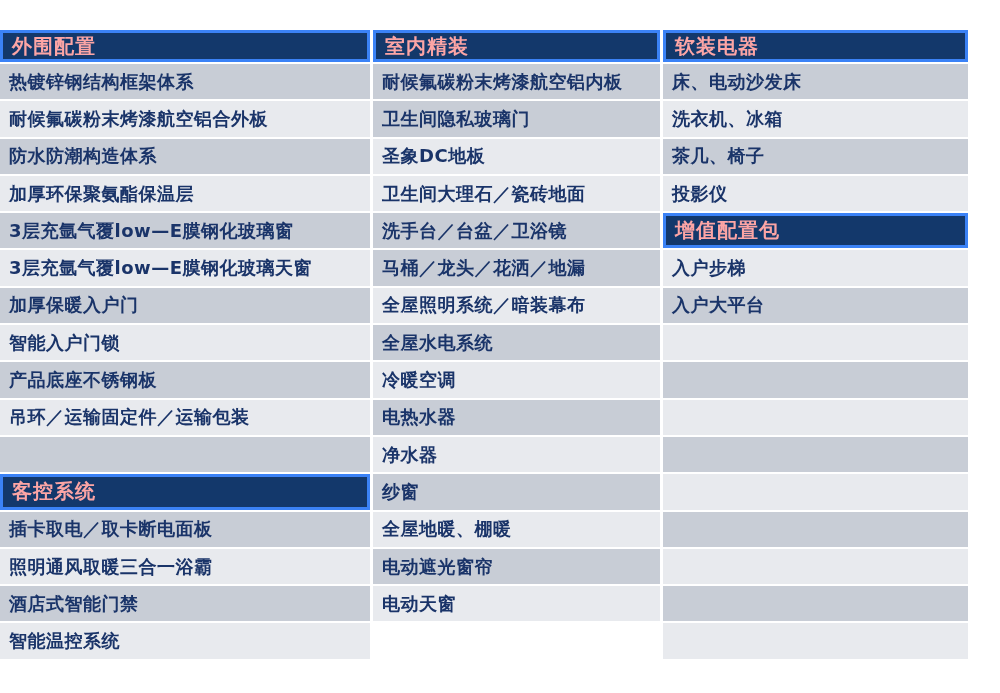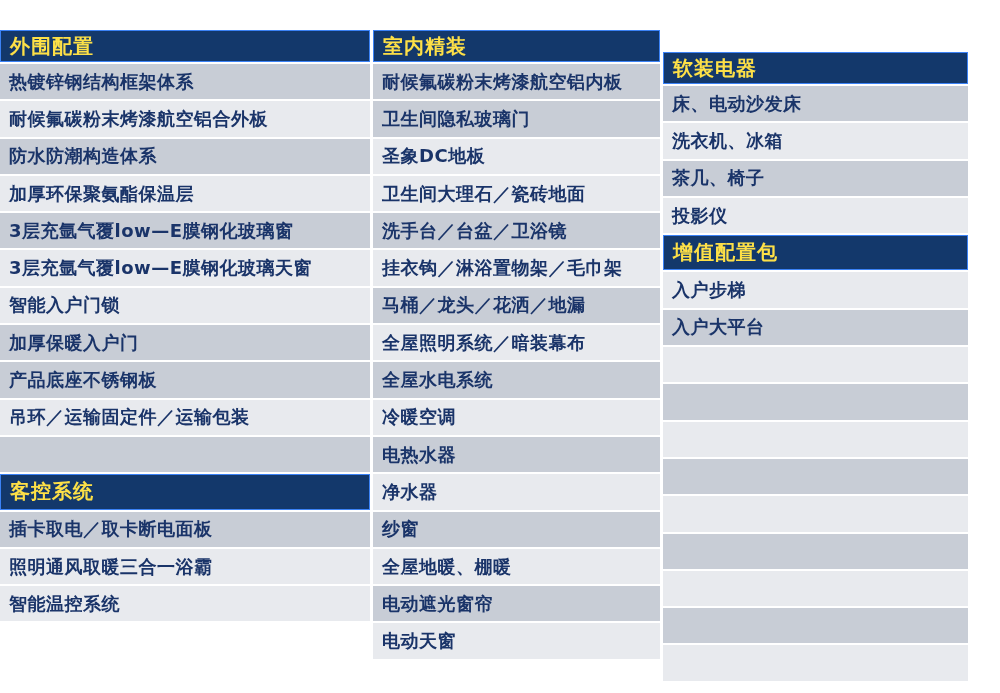--- a/index.html
+++ b/index.html
@@ -24,33 +24,33 @@
     gap: 3px;
   }
   .col {
     display: grid;
     grid-template-rows: 32px repeat(16, 35.3px);
     row-gap: 2px;
     flex: none;
   }
   .col-0 { width: 370px; }
   .col-1 { width: 287px; }
-  .col-2 { width: 305px; margin-top: 22px; }
+  .col-2 { width: 305px; }
   .cell {
     display: flex;
     align-items: center;
     padding: 0 9px;
     box-sizing: border-box;
     overflow: hidden;
     white-space: nowrap;
   }
   .cell.header {
     background: #13386b;
-    border: 1px solid #3b82f6;
-    color: #fde047;
+    border: 3px solid #3b82f6;
+    color: #fca5a5;
     font-weight: bold;
     font-size: 20px;
     letter-spacing: 1px;
   }
   .cell.item {
     color: #1a3469;
     font-weight: bold;
     font-size: 18px;
     letter-spacing: 0.5px;
   }
@@ -77,41 +77,44 @@
         </div>
         <div class="cell item even">
           <span>加厚环保聚氨酯保温层</span>
         </div>
         <div class="cell item odd">
           <span>3层充氩气覆low—E膜钢化玻璃窗</span>
         </div>
         <div class="cell item even">
           <span>3层充氩气覆low—E膜钢化玻璃天窗</span>
         </div>
+        <div class="cell item odd">
+          <span>加厚保暖入户门</span>
+        </div>
         <div class="cell item even">
           <span>智能入户门锁</span>
         </div>
         <div class="cell item odd">
-          <span>加厚保暖入户门</span>
-        </div>
-        <div class="cell item odd">
           <span>产品底座不锈钢板</span>
         </div>
         <div class="cell item even">
           <span>吊环／运输固定件／运输包装</span>
         </div>
         <div class="cell empty odd"></div>
         <div class="cell header">
           <span>客控系统</span>
         </div>
         <div class="cell item odd">
           <span>插卡取电／取卡断电面板</span>
         </div>
         <div class="cell item even">
           <span>照明通风取暖三合一浴霸</span>
+        </div>
+        <div class="cell item odd">
+          <span>酒店式智能门禁</span>
         </div>
         <div class="cell item even">
           <span>智能温控系统</span>
         </div>
       </div>
       <div class="col col-1">
         <div class="cell header">
           <span>室内精装</span>
         </div>
         <div class="cell item odd">
@@ -121,23 +124,20 @@
           <span>卫生间隐私玻璃门</span>
         </div>
         <div class="cell item even">
           <span>圣象DC地板</span>
         </div>
         <div class="cell item even">
           <span>卫生间大理石／瓷砖地面</span>
         </div>
         <div class="cell item odd">
           <span>洗手台／台盆／卫浴镜</span>
-        </div>
-        <div class="cell item even">
-          <span>挂衣钩／淋浴置物架／毛巾架</span>
         </div>
         <div class="cell item odd">
           <span>马桶／龙头／花洒／地漏</span>
         </div>
         <div class="cell item even">
           <span>全屋照明系统／暗装幕布</span>
         </div>
         <div class="cell item odd">
           <span>全屋水电系统</span>
         </div>

